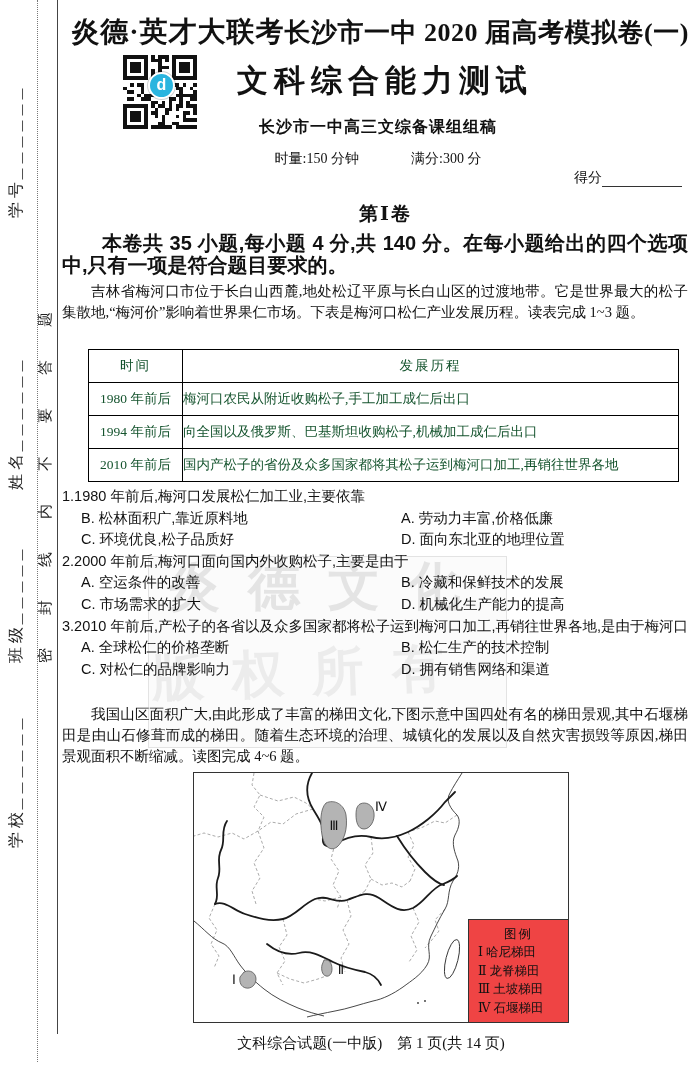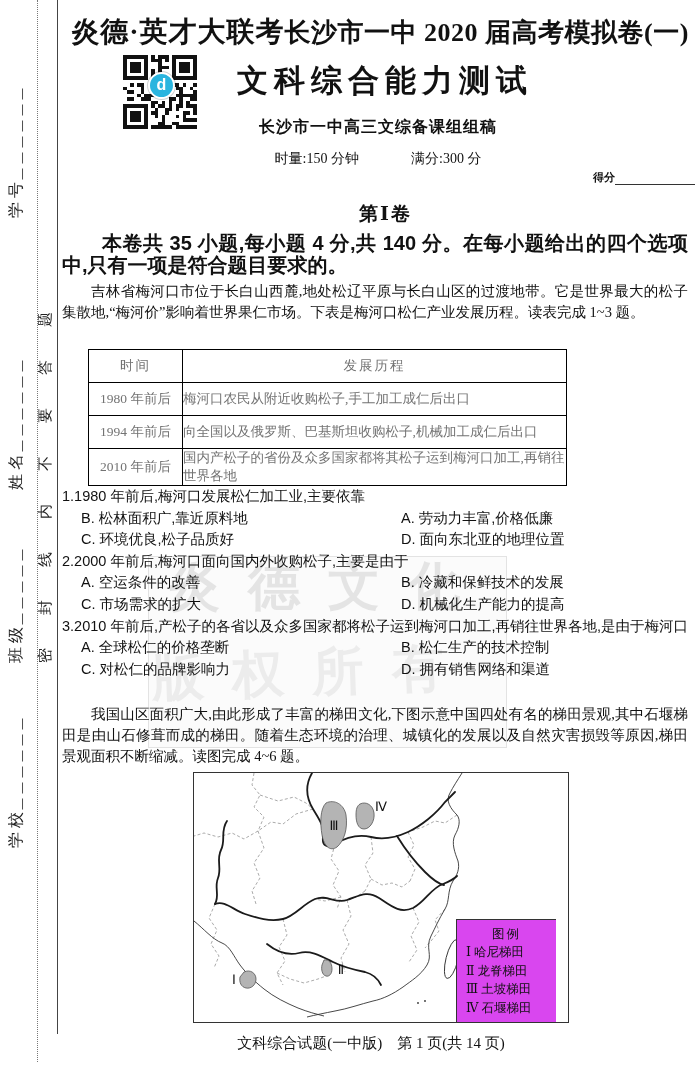--- a/index.html
+++ b/index.html
@@ -25,38 +25,38 @@
            color:#fff;font-family:"Liberation Sans",sans-serif;font-weight:bold;font-size:16px;
            line-height:22px;text-align:center;}
   .main-title{position:absolute;left:70px;right:0;top:60px;text-align:center;
               font-family:"Liberation Sans","DejaVu Sans",sans-serif;
               font-size:31px;font-weight:bold;letter-spacing:6px;}
   .subtitle{position:absolute;left:56px;right:0;top:117px;text-align:center;
             font-family:"Liberation Sans","DejaVu Sans",sans-serif;
             font-size:16px;font-weight:bold;letter-spacing:1px;}
   .meta-line{position:absolute;left:56px;right:0;top:150px;text-align:center;font-size:14px;}
   .meta-line .gap{display:inline-block;width:52px;}
-  .score-line{position:absolute;right:5px;top:169px;font-size:11px;font-weight:bold;
+  .score-line{position:absolute;right:18px;top:169px;font-size:14px;font-weight:normal;
               font-family:"Liberation Sans","DejaVu Sans",sans-serif;}
   .score-blank{display:inline-block;width:80px;height:15px;border-bottom:1.5px solid #333;vertical-align:bottom;}
 
   
   .section-title{position:absolute;left:71px;right:0;top:201px;text-align:center;
                  font-size:19px;font-weight:bold;letter-spacing:2px;}
   .instructions{position:absolute;left:62px;width:626px;top:233px;
                 font-family:"Liberation Sans","DejaVu Sans",sans-serif;
                 font-weight:bold;font-size:20px;line-height:21.5px;
                 text-indent:2em;text-align:justify;}
   .passage{position:absolute;left:62px;width:626px;font-size:14.5px;line-height:21px;
            text-indent:2em;text-align:justify;}
   .passage.p1{top:281px;}
   .passage.p2{top:704px;}
 
-  table.dev{position:absolute;left:88px;top:349px;width:479px;border-collapse:collapse;
-            font-size:13.5px;color:#737373;}
+  table.dev{position:absolute;left:88px;top:349px;width:591px;border-collapse:collapse;
+            font-size:13.5px;color:#14532d;}
   table.dev td{border:1px solid #000;height:32px;padding:0;}
   table.dev{border:1.5px solid #000;}
   td.c1{width:93px;text-align:center;}
   td.c2{padding-left:13px;}
   td.hd{text-align:center;letter-spacing:2px;}
 
   .questions{position:absolute;left:62px;width:626px;top:486px;
              font-family:"Liberation Sans","DejaVu Sans",sans-serif;
              font-size:14.5px;line-height:21.6px;}
   .q-stem{padding-left:19px;text-indent:-19px;}
@@ -64,21 +64,21 @@
 
   
   .map-figure{position:absolute;left:193px;top:772px;width:374px;height:249px;
               border:1.2px solid #333;background:#fff;}
   .map-figure svg{position:absolute;left:0;top:0;width:100%;height:100%;}
   .river{fill:none;stroke:#1b1b1b;stroke-width:1.8;stroke-linecap:round;}
   .coast{fill:none;stroke:#333;stroke-width:0.9;}
   .bnd{fill:none;stroke:#707070;stroke-width:0.6;stroke-dasharray:3 2.2;}
   .blob{fill:#b4b4b4;stroke:#555;stroke-width:0.8;}
   .map-label{font-size:13px;font-family:"Liberation Serif",serif;fill:#111;}
-  .legend{position:absolute;right:12px;bottom:0;width:100px;background:#d946ef;
+  .legend{position:absolute;right:0;bottom:0;width:100px;background:#ef4444;
           border-left:1px solid #333;border-top:1px solid #333;
           font-size:12.5px;line-height:18.5px;padding:5px 0 5px 9px;box-sizing:border-box;}
   .legend-title{text-align:center;margin-right:9px;letter-spacing:2px;}
 
   .footer{position:absolute;left:58px;width:626px;top:1034px;text-align:center;font-size:15px;}
 
   
   .wm-box{position:absolute;left:148px;top:556px;width:357px;height:190px;
           border:1px solid rgba(120,120,120,.18);background:rgba(0,0,0,.015);pointer-events:none;}
   .wm1{position:absolute;left:168px;top:552px;font-size:52px;font-weight:bold;letter-spacing:28px;

